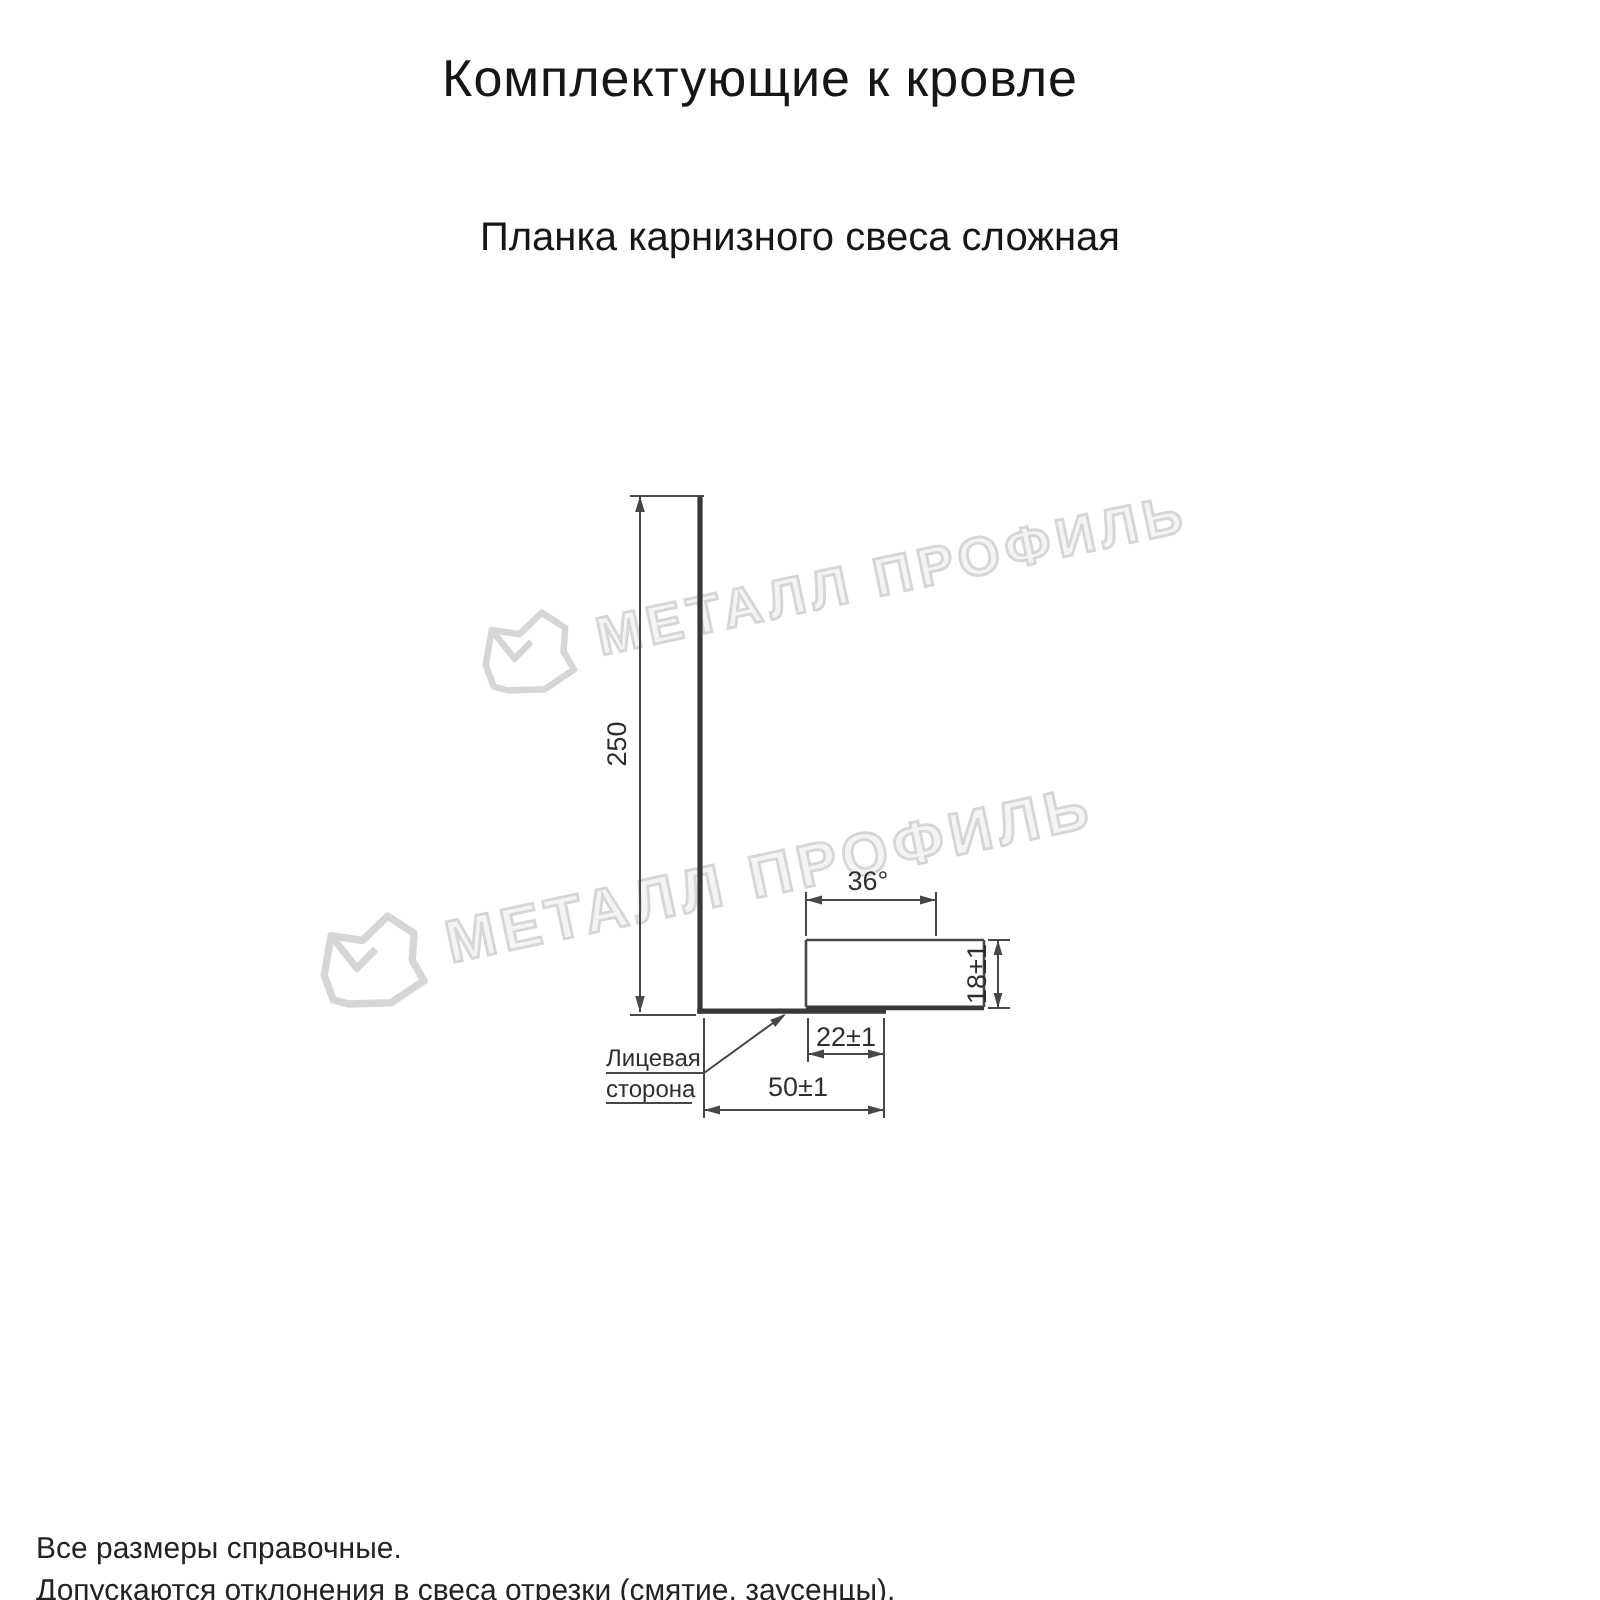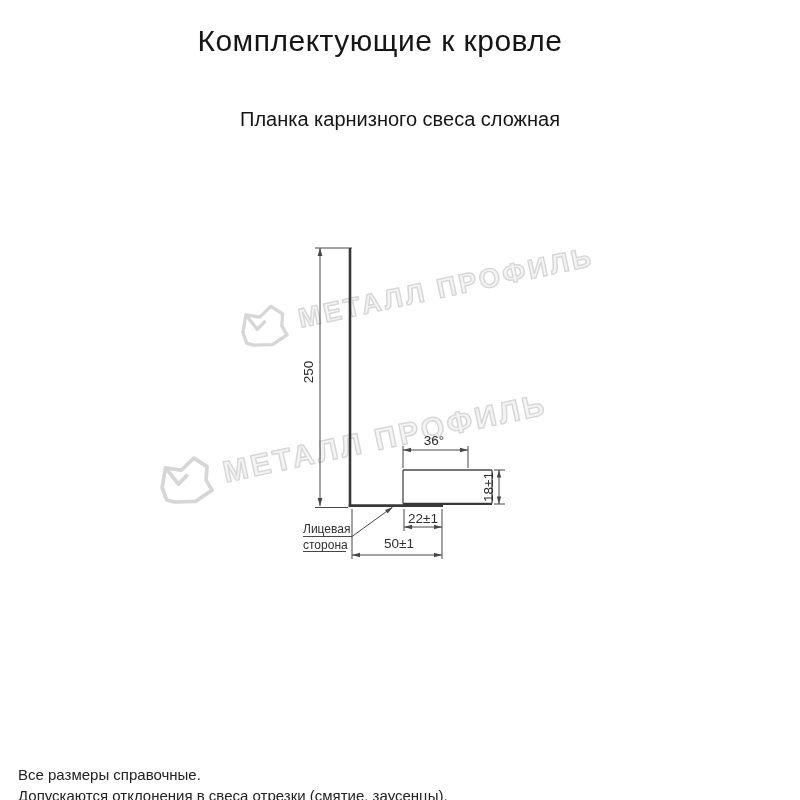--- a/index.html
+++ b/index.html
@@ -2,21 +2,21 @@
 <html><head>
 <meta charset="utf-8">
 <style>
   html,body{margin:0;padding:0;background:#fff;}
   .page{
     position:relative;width:800px;height:800px;background:#ffffff;overflow:hidden;
     font-family:"Liberation Sans", sans-serif;color:#1a1a1a;
   }
   .title{
     position:absolute;left:0;top:24px;width:760px;text-align:center;
-    font-size:30px;font-weight:400;letter-spacing:0.5px;color:#161616;
+    font-size:26px;font-weight:400;letter-spacing:0.5px;color:#161616;
   }
   .subtitle{
     position:absolute;left:0;top:108px;width:800px;text-align:center;
     font-size:20px;line-height:23.5px;font-weight:400;color:#161616;
   }
   .footer{
     position:absolute;left:18px;top:764px;
     font-size:15px;line-height:21px;color:#222;
   }
   .watermark{

